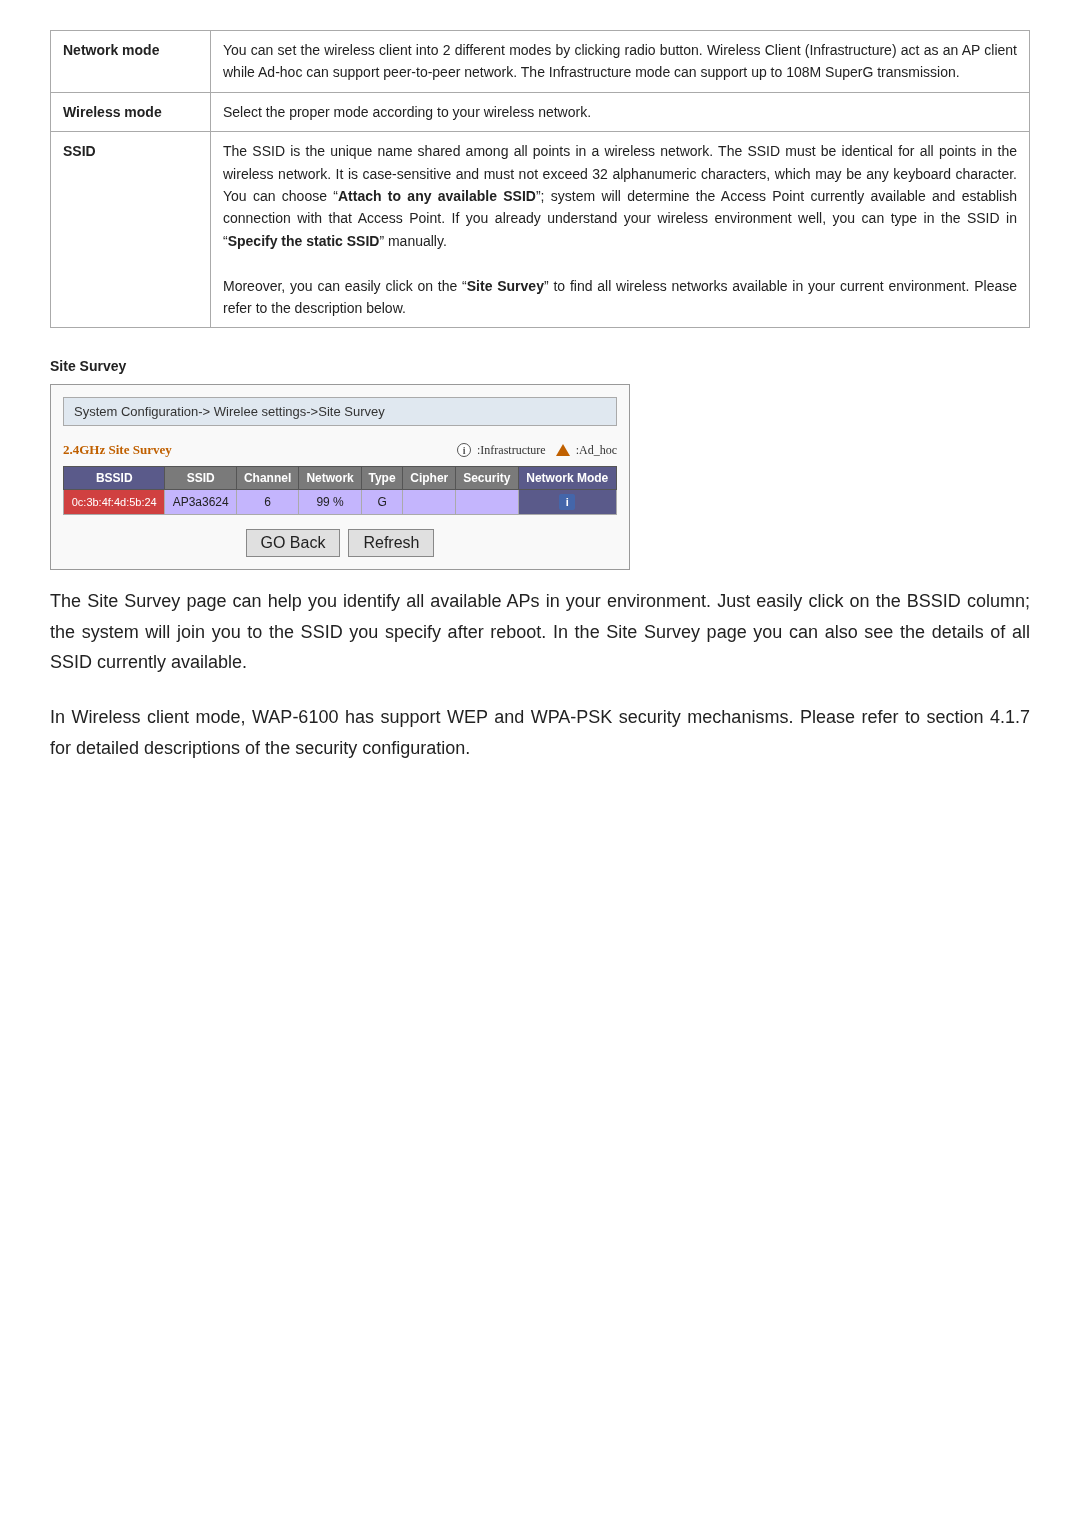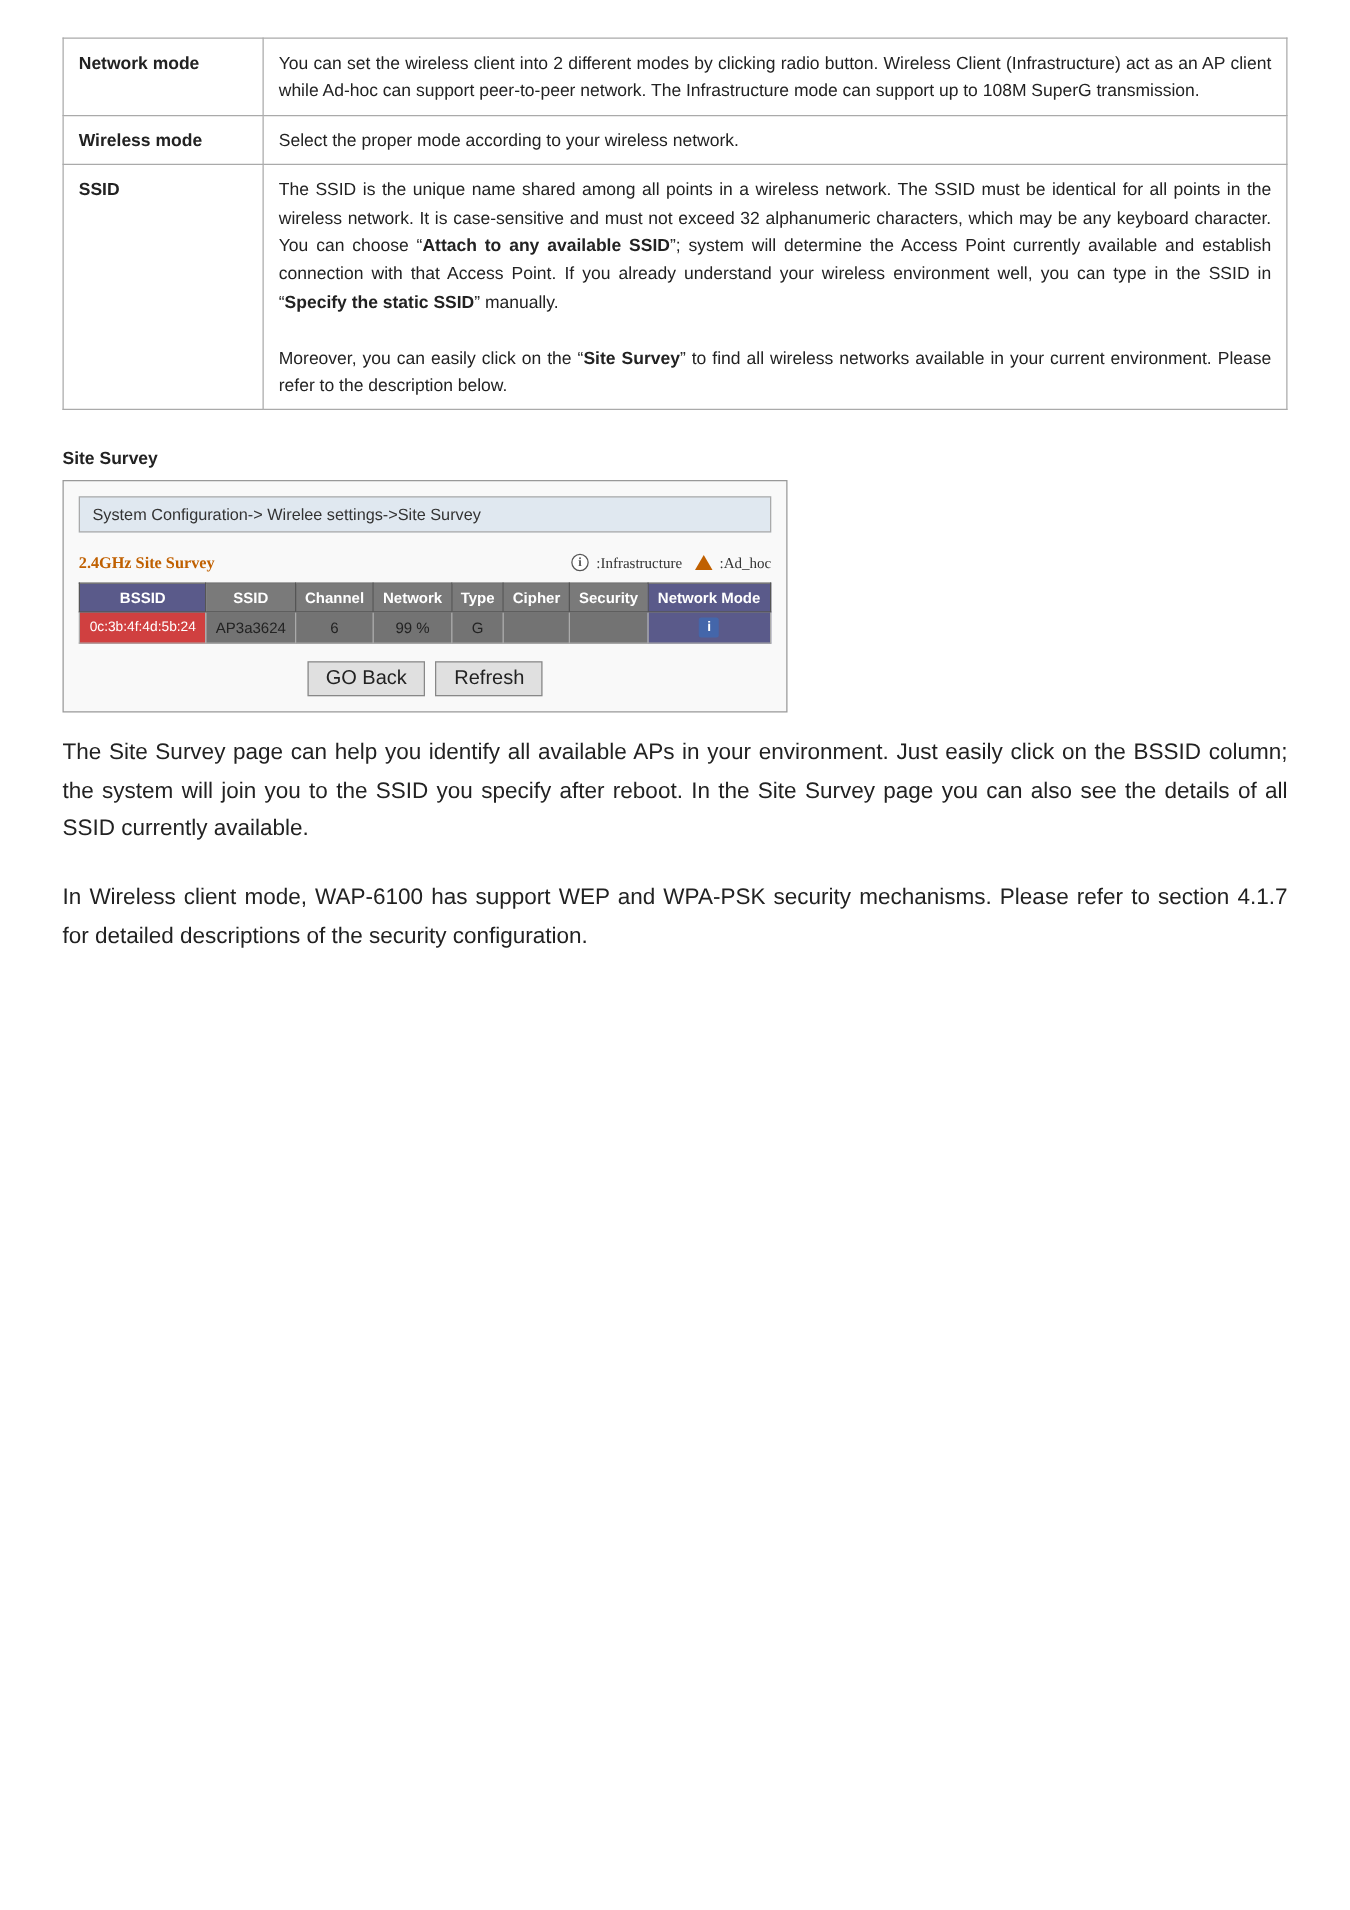--- a/index.html
+++ b/index.html
@@ -121,21 +121,21 @@
     .survey-table thead tr th.bssid-col {
       background: #5a5a8a;
     }
     .survey-table thead tr th.netmode-col {
       background: #5a5a8a;
     }
     .survey-table tbody tr td {
       padding: 4px 6px;
       text-align: center;
       border: 1px solid #aaa;
-      background: #737373;
+      background: #c4b5fd;
     }
     .survey-table tbody tr td.bssid-cell {
       background: #d04040;
       color: #fff;
       font-size: 11px;
     }
     .survey-table tbody tr td.netmode-cell {
       background: #5a5a8a;
     }
 

